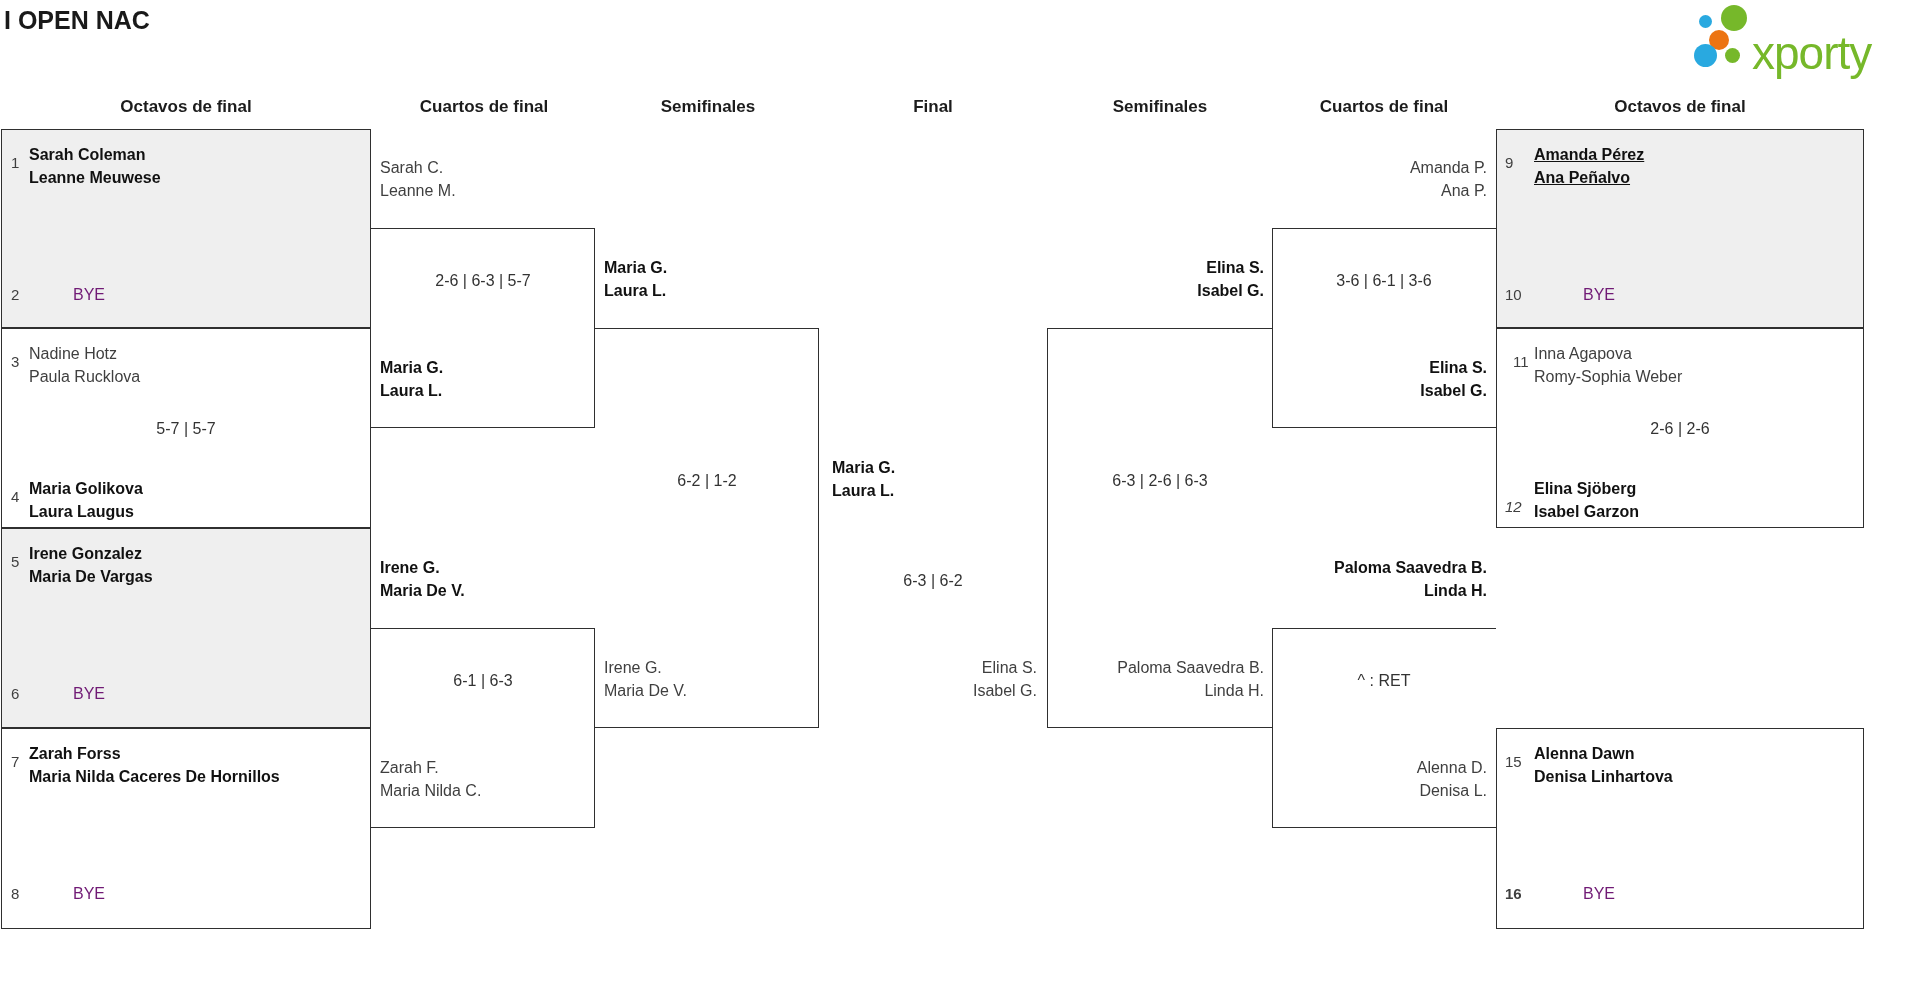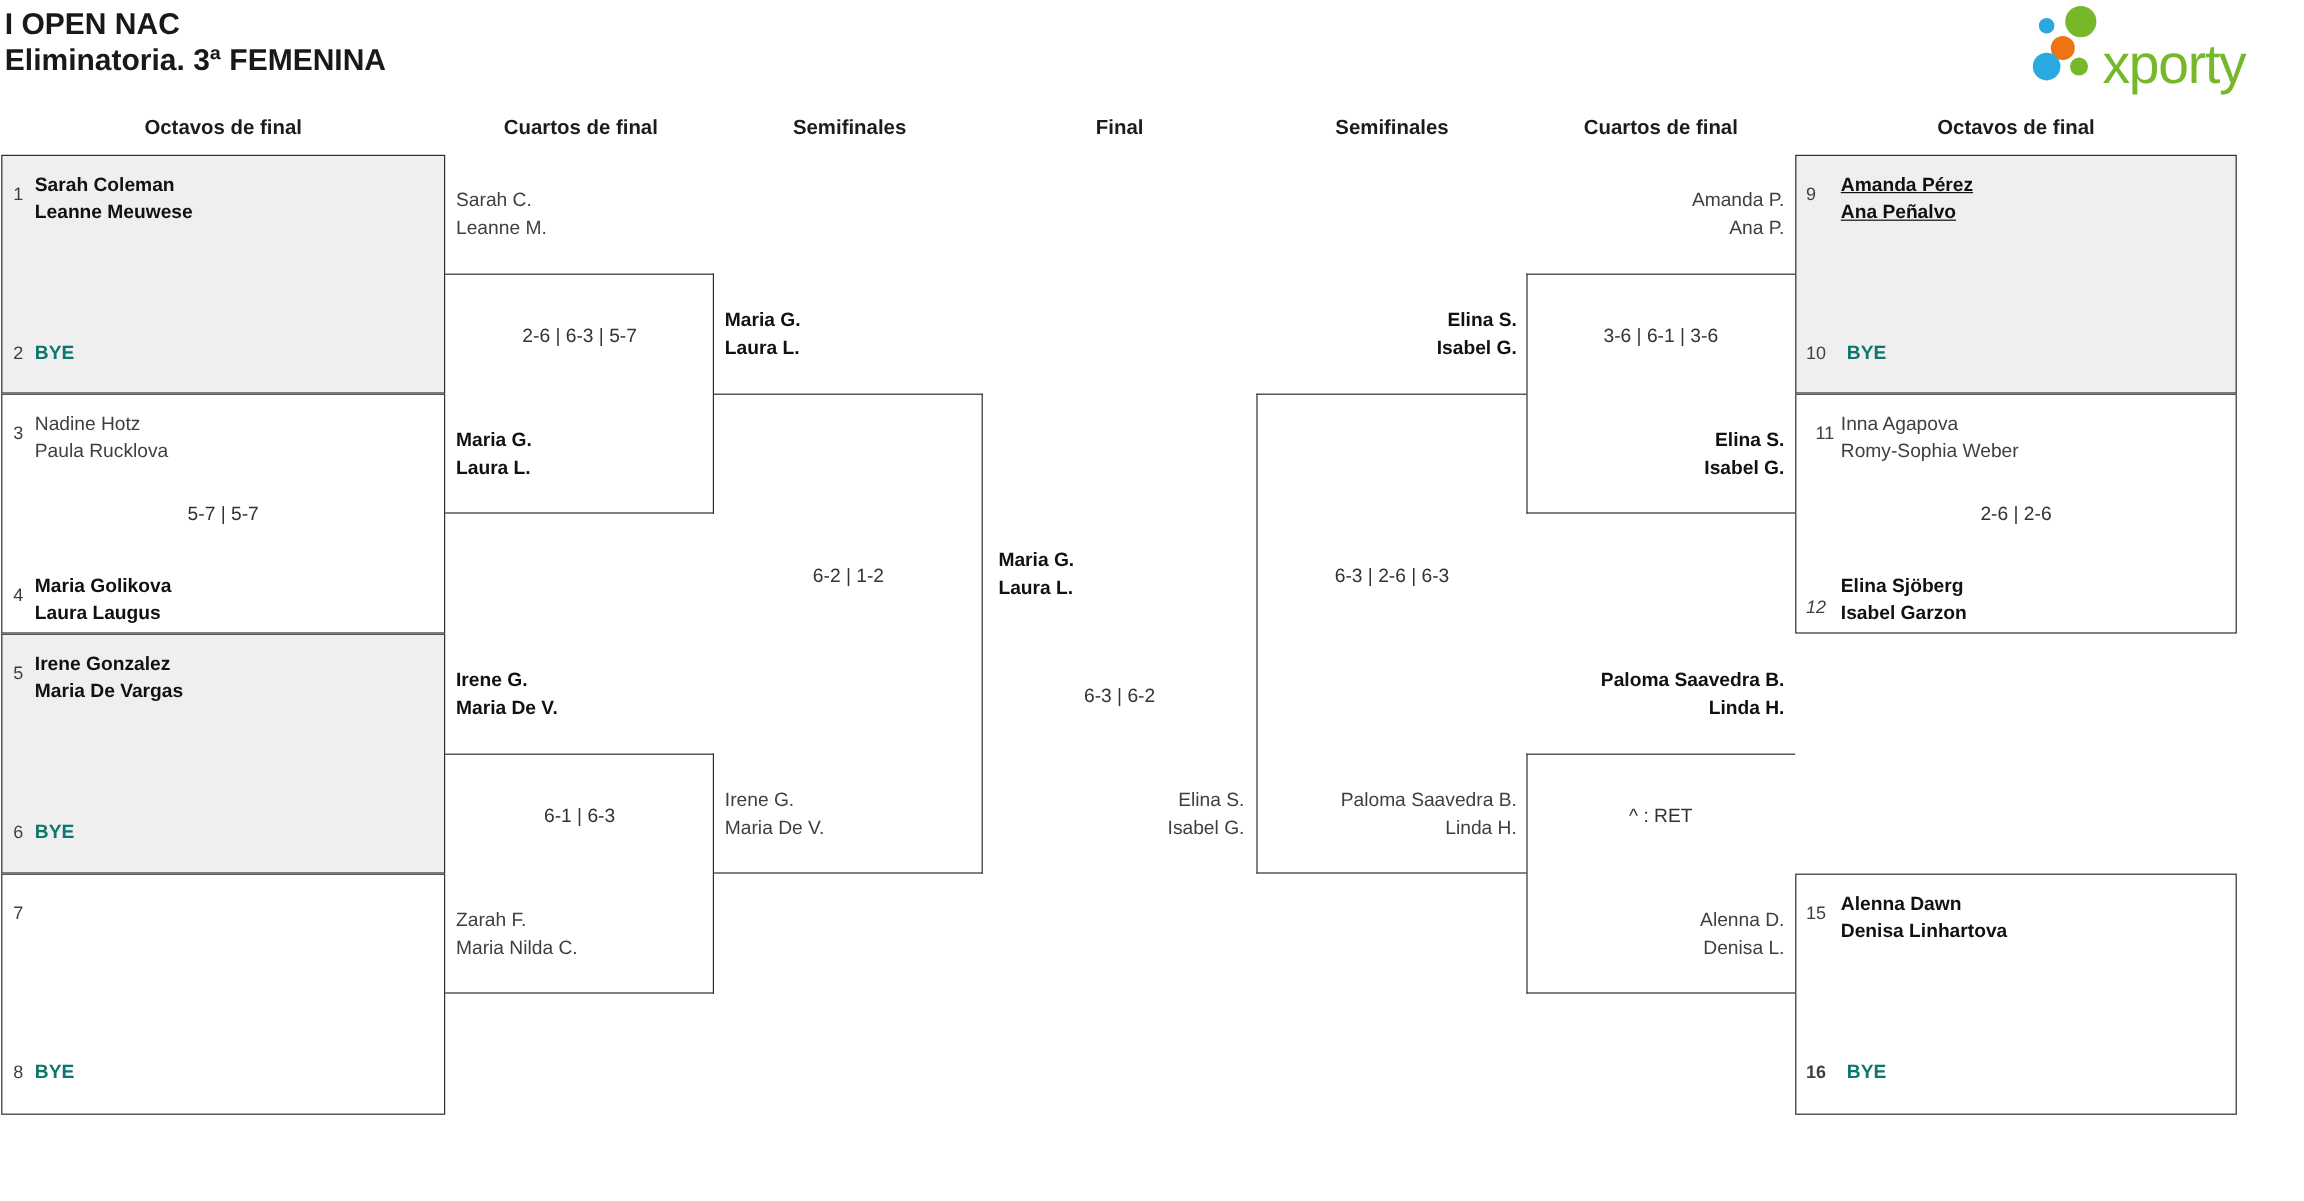--- a/index.html
+++ b/index.html
@@ -19,21 +19,21 @@
   .hdr{position:absolute;top:97px;width:240px;margin-left:-120px;text-align:center;
        font-size:17px;font-weight:700;color:#1c1c1c;}
 
   
   .obox{position:absolute;box-sizing:border-box;border:1px solid #2f2f2f;background:#fff;}
   .obox.shaded{background:#efefef;}
   .seed{position:absolute;font-size:15px;line-height:17px;color:#3f3f3f;}
   .names{position:absolute;font-size:16px;line-height:23px;}
   .w{font-weight:700;color:#111;}
   .l{font-weight:400;color:#3f3f3f;}
-  .byetxt{font-weight:700;color:#0f766e;}
+  .byetxt{font-weight:400;color:#701a75;margin-left:44px;}
   .oscore{position:absolute;top:91px;left:0;width:100%;text-align:center;
           font-size:16px;color:#333;}
 
   
   .conn{position:absolute;box-sizing:border-box;border:1px solid #2f2f2f;background:transparent;}
   .noleft{border-left:none;}
   .noright{border-right:none;}
 
   
   .mlabel{position:absolute;font-size:16px;line-height:23px;width:230px;}
@@ -41,21 +41,20 @@
   .mscore{position:absolute;width:220px;margin-left:-110px;text-align:center;
           font-size:16px;color:#333;}
 </style>
 </head>
 <body>
 
 <div id="page">
 
   <div class="title">
     <div>I OPEN NAC</div>
-    <div>Eliminatoria. 3ª FEMENINA</div>
   </div>
 
   <div class="logo">
     <span class="dot" style="left:9px;top:13px;width:13px;height:13px;background:#29a9e0;"></span>
     <span class="dot" style="left:31px;top:3px;width:26px;height:26px;background:#76b82a;"></span>
     <span class="dot" style="left:19px;top:28px;width:20px;height:20px;background:#ec7412;"></span>
     <span class="dot" style="left:4px;top:42px;width:23px;height:23px;background:#29a9e0;"></span>
     <span class="dot" style="left:35px;top:46px;width:15px;height:15px;background:#76b82a;"></span>
     <span class="brand">xporty</span>
   </div>
@@ -97,20 +96,24 @@
     <div class="names w" style="left:27px;top:13px;">
       <div>Irene Gonzalez</div>
       <div>Maria De Vargas</div>
     </div>
     <span class="seed" style="left:9px;top:156px;">6</span>
     <div class="names byetxt" style="left:27px;top:153px;">BYE</div>
   </div>
 
   <div class="obox" style="left:1px;top:728px;width:370px;height:201px;">
     <span class="seed" style="left:9px;top:24px;">7</span>
+    <div class="names w" style="left:27px;top:13px;">
+      <div>Zarah Forss</div>
+      <div>Maria Nilda Caceres De Hornillos</div>
+    </div>
     <span class="seed" style="left:9px;top:156px;">8</span>
     <div class="names byetxt" style="left:27px;top:153px;">BYE</div>
   </div>
 
   <div class="obox shaded" style="left:1496px;top:129px;width:368px;height:199px;">
     <span class="seed" style="left:8px;top:24px;">9</span>
     <div class="names w" style="left:37px;top:13px;text-decoration:underline;">
       <div>Amanda Pérez</div>
       <div>Ana Peñalvo</div>
     </div>

